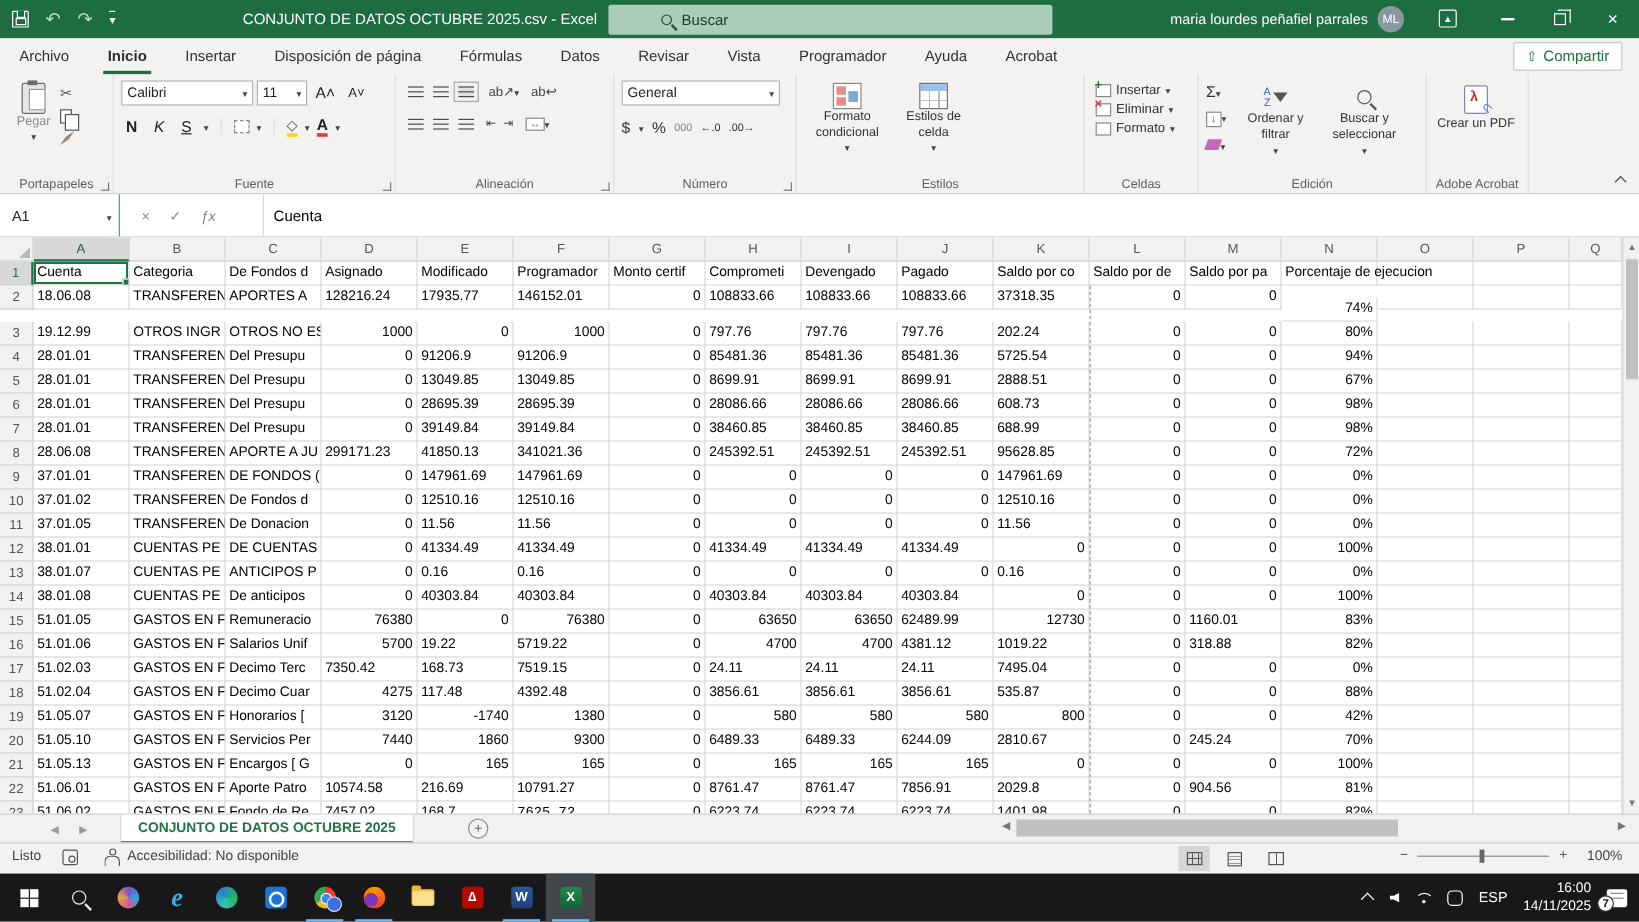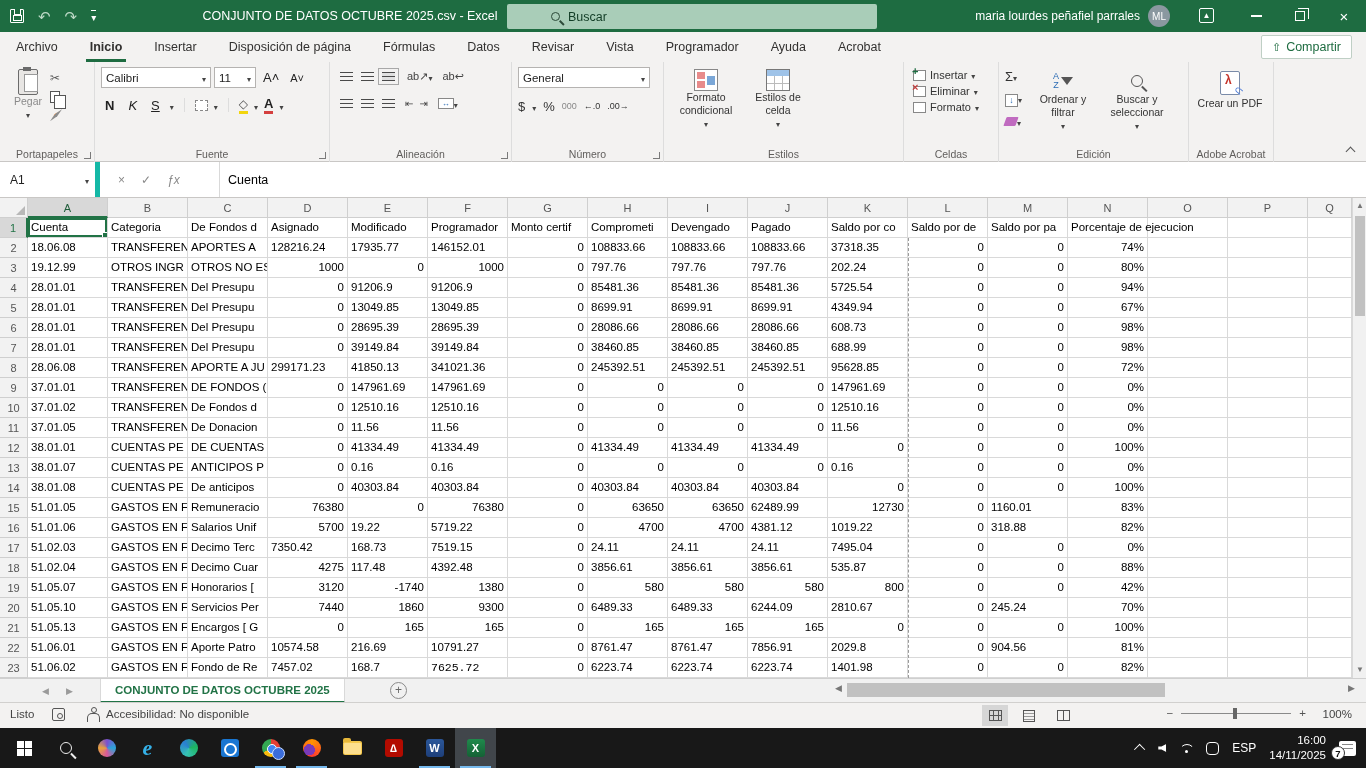--- a/index.html
+++ b/index.html
@@ -69,21 +69,21 @@
   .pdf-ic::after { content:"⊂"; position:absolute; right:-4px; bottom:-4px; color:#4f7dd9; font-size:11px; transform:rotate(40deg); }
   .vdiv { width:1px; background:#ddd; margin:2px 4px; align-self:stretch; }
   .chev-up { position:absolute; right:12px; bottom:6px; width:7px; height:7px; border-left:1.5px solid #555; border-top:1.5px solid #555; transform:rotate(45deg); }
   .row1, .row2 { display:flex; align-items:center; }
   .letterbtn { font-size:13px; color:#222; padding:1px 4px; }
   .ured { border-bottom:3px solid #d43f3f; }
   .uyellow { border-bottom:3px solid #f2d50e; }
 
   
   #formulabar { position:absolute; left:0; top:162px; width:1366px; height:36px; background:#fff; border-bottom:1px solid #c9c7c5; display:flex; align-items:stretch; }
-  #namebox { width:100px; border-right:5px solid #14b8a6; display:flex; align-items:center; justify-content:space-between; padding:0 6px 0 10px; font-size:12px; color:#222; }
+  #namebox { width:100px; border-right:1px solid #14b8a6; display:flex; align-items:center; justify-content:space-between; padding:0 6px 0 10px; font-size:12px; color:#222; }
   #fx-btns { width:120px; display:flex; align-items:center; gap:16px; padding-left:18px; border-right:1px solid #d9d9d9; color:#8a8a8a; font-size:12px; }
   #fx-val { flex:1; display:flex; align-items:center; padding-left:8px; font-size:12.5px; color:#000; }
 
   
   #grid { position:absolute; left:0; top:198px; width:1352px; height:480px; background:#fff; overflow:hidden; }
   .gridrow { display:flex; }
   .rh { width:28px; flex:none; background:#f2f2f2; border-right:1px solid #cfcfcf; border-bottom:1px solid #cfcfcf; font-size:11px; color:#555; text-align:center; height:20px; line-height:20px; }
   .rh.selhead { background:#d8d8d8; border-right:2px solid #217346; color:#217346; }
   .ch { flex:none; background:#f2f2f2; border-right:1px solid #cfcfcf; border-bottom:1px solid #cfcfcf; font-size:11px; color:#555; text-align:center; height:20px; line-height:20px; }
   .ch.selhead { background:#d8d8d8; border-bottom:2px solid #217346; color:#1e5c39; }
@@ -441,21 +441,21 @@
         <div class="c" style="width: 80px;">128216.24</div>
         <div class="c" style="width: 80px;">17935.77</div>
         <div class="c" style="width: 80px;">146152.01</div>
         <div class="c r" style="width: 80px;">0</div>
         <div class="c" style="width: 80px;">108833.66</div>
         <div class="c" style="width: 80px;">108833.66</div>
         <div class="c" style="width: 80px;">108833.66</div>
         <div class="c" style="width: 80px;">37318.35</div>
         <div class="c r" style="width: 80px;">0</div>
         <div class="c r" style="width: 80px;">0</div>
-        <div class="c r" style="width: 80px;">74%</div>
+        <div class="c r" style="width: 80px; margin-top: 10px;">74%</div>
         <div class="c" style="width: 80px;"></div>
         <div class="c" style="width: 80px;"></div>
         <div class="c" style="width: 44px;"></div>
       </div>
       <div class="gridrow">
         <div class="rh">3</div>
         <div class="c" style="width: 80px;">19.12.99</div>
         <div class="c" style="width: 80px;">OTROS INGR</div>
         <div class="c" style="width: 80px;">OTROS NO ES</div>
         <div class="c r" style="width: 80px;">1000</div>
@@ -498,21 +498,21 @@
         <div class="c" style="width: 80px;">28.01.01</div>
         <div class="c" style="width: 80px;">TRANSFEREN</div>
         <div class="c" style="width: 80px;">Del Presupu</div>
         <div class="c r" style="width: 80px;">0</div>
         <div class="c" style="width: 80px;">13049.85</div>
         <div class="c" style="width: 80px;">13049.85</div>
         <div class="c r" style="width: 80px;">0</div>
         <div class="c" style="width: 80px;">8699.91</div>
         <div class="c" style="width: 80px;">8699.91</div>
         <div class="c" style="width: 80px;">8699.91</div>
-        <div class="c" style="width: 80px;">4349.94</div>
+        <div class="c" style="width: 80px;">2888.51</div>
         <div class="c r" style="width: 80px;">0</div>
         <div class="c r" style="width: 80px;">0</div>
         <div class="c r" style="width: 80px;">67%</div>
         <div class="c" style="width: 80px;"></div>
         <div class="c" style="width: 80px;"></div>
         <div class="c" style="width: 44px;"></div>
       </div>
       <div class="gridrow">
         <div class="rh">6</div>
         <div class="c" style="width: 80px;">28.01.01</div>

